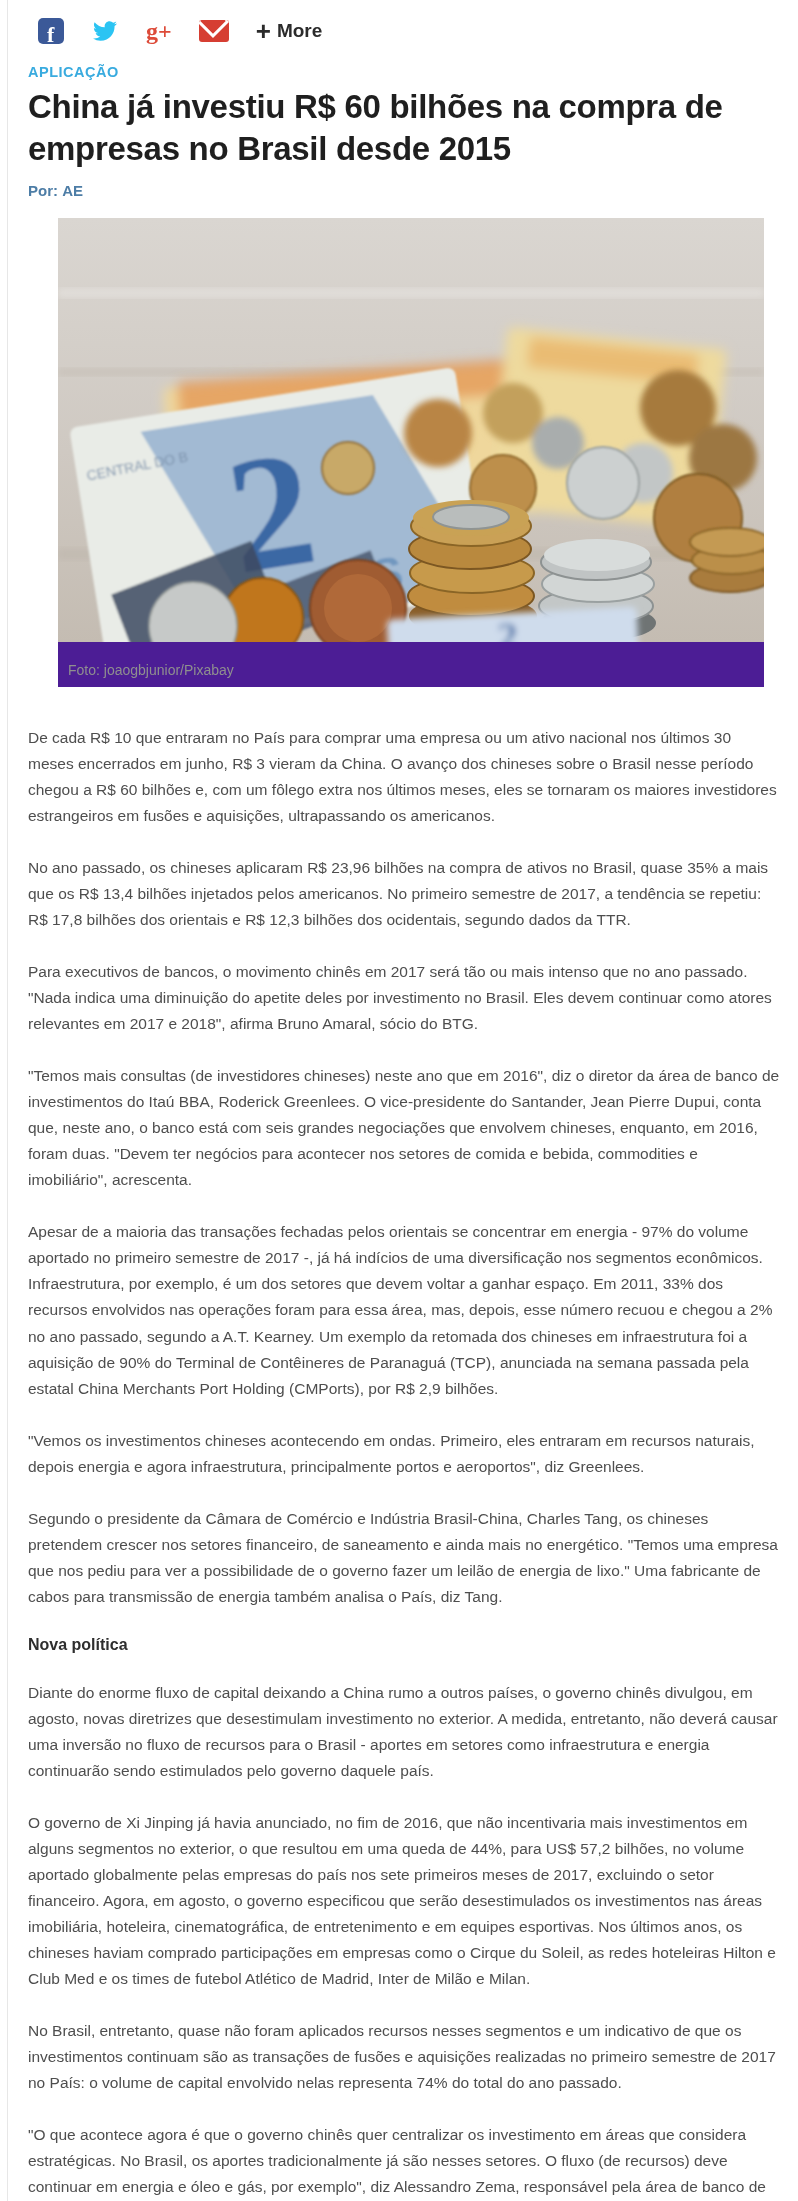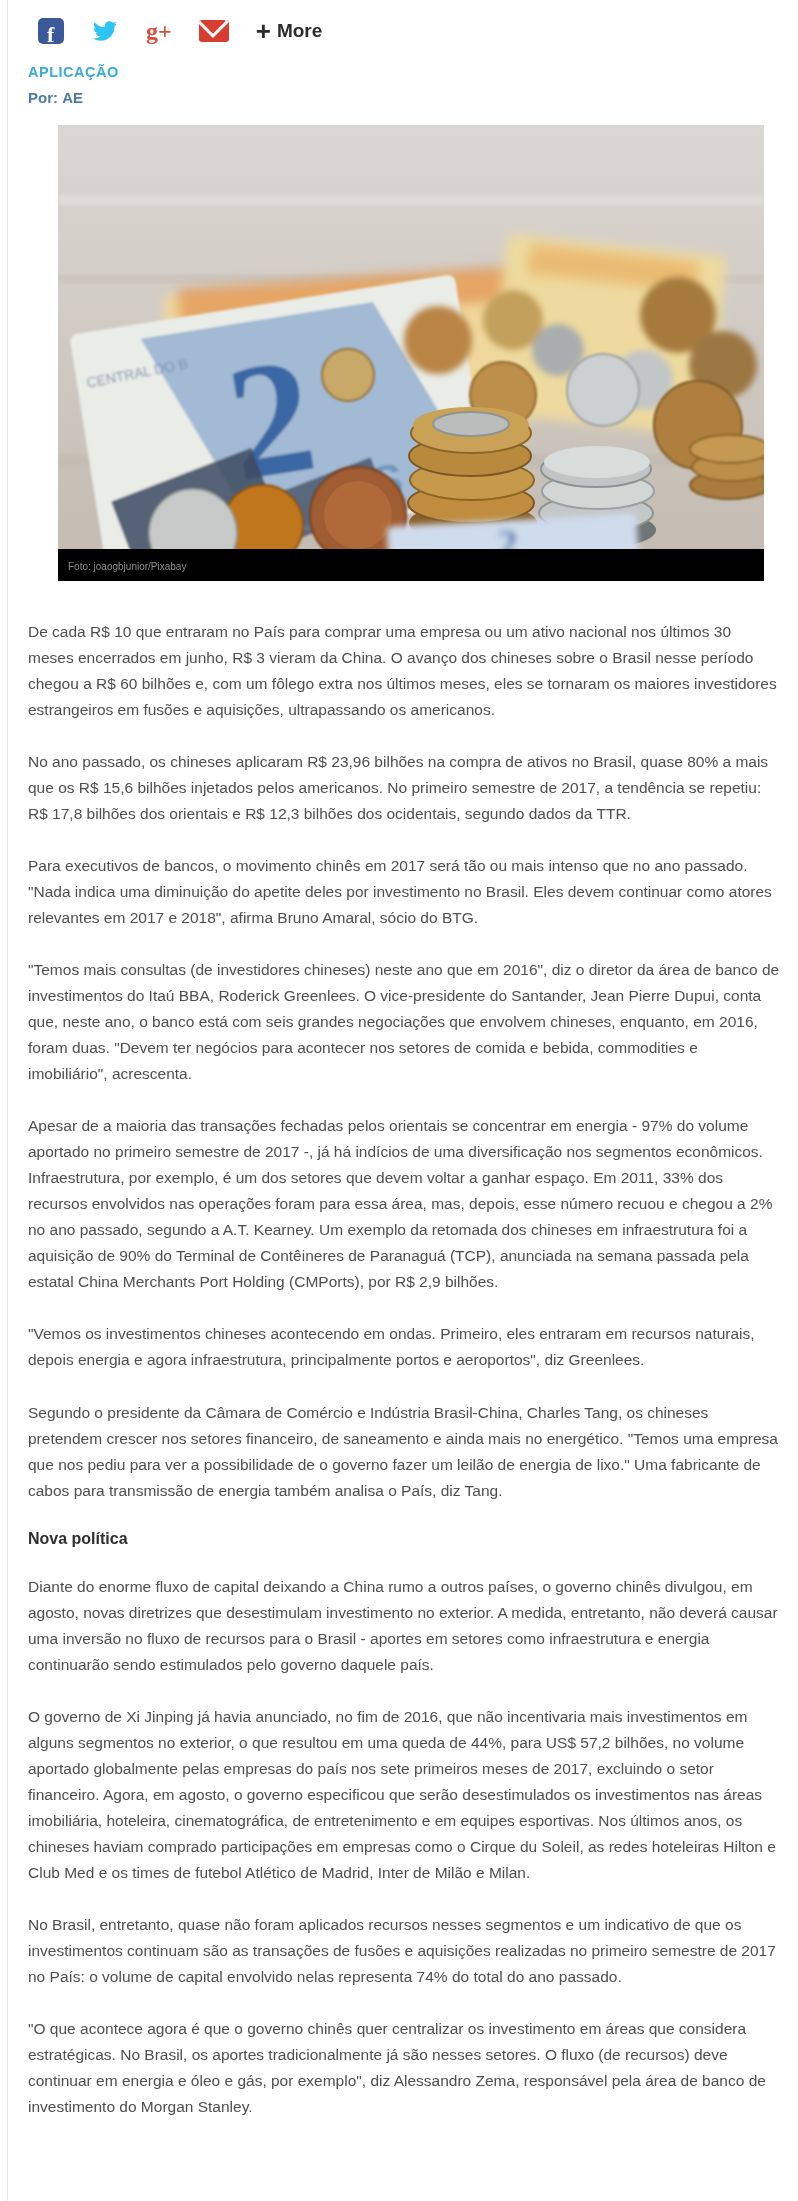--- a/index.html
+++ b/index.html
@@ -73,23 +73,23 @@
   .meta .blue { color: #4d7da6; font-weight: bold; }
   .meta .dark { color: #3a3a3a; }
 
   
   .photo-wrap { margin-left: 30px; width: 706px; }
   .photo {
     width: 706px; height: 424px; display: block;
     background: #d3cec8;
   }
   .photo-caption {
-    width: 706px; background: #000000;
-    color: #8f8f8f; font-size: 10px;
-    padding: 12px 10px 9px 10px;
+    width: 706px; background: #4c1d95;
+    color: #8f8f8f; font-size: 14px;
+    padding: 20px 10px 9px 10px;
   }
 
   
   .article-body { margin-top: 38px; max-width: 752px; }
   .article-body p.body-paragraph {
     font-size: 15.5px; line-height: 1.68; color: #4e4e4e;
     margin-bottom: 26px;
   }
   .article-body h3.body-heading {
     font-size: 16px; font-weight: bold; color: #2e2e2e;
@@ -118,20 +118,21 @@
     <span class="share-btn">
       <span class="mail-icon"></span>
     </span>
     <span class="more-btn">
       <span class="plus-glyph">+</span>
       <span class="more-label">More</span>
     </span>
   </div>
 
   <div class="category">APLICAÇÃO</div>
+  <h1 class="title">China já investiu R$ 60 bilhões na compra de empresas no Brasil desde 2015</h1>
 
   <div class="meta">
     <div>
       <span class="blue">Por:</span>
       <span class="blue">AE</span>
     </div>
   </div>
 
   <div class="photo-wrap">
     <svg class="photo" viewBox="0 0 706 424" preserveAspectRatio="none" aria-label="money photo">
@@ -222,21 +223,21 @@
         <ellipse cx="672" cy="360" rx="40" ry="14" fill="#a97c3c" stroke="#7c5722" stroke-width="2"></ellipse>
         <ellipse cx="674" cy="342" rx="40" ry="14" fill="#bb8f4a" stroke="#8a6526" stroke-width="2"></ellipse>
         <ellipse cx="672" cy="324" rx="40" ry="14" fill="#c49a52" stroke="#8a6526" stroke-width="2"></ellipse>
       </g>
     </svg>
     <div class="photo-caption">Foto: joaogbjunior/Pixabay</div>
   </div>
 
   <div class="article-body">
       <p class="body-paragraph">De cada R$ 10 que entraram no País para comprar uma empresa ou um ativo nacional nos últimos 30 meses encerrados em junho, R$ 3 vieram da China. O avanço dos chineses sobre o Brasil nesse período chegou a R$ 60 bilhões e, com um fôlego extra nos últimos meses, eles se tornaram os maiores investidores estrangeiros em fusões e aquisições, ultrapassando os americanos.</p>
-      <p class="body-paragraph">No ano passado, os chineses aplicaram R$ 23,96 bilhões na compra de ativos no Brasil, quase 80% a mais que os R$ 15,6 bilhões injetados pelos americanos. No primeiro semestre de 2017, a tendência se repetiu: R$ 17,8 bilhões dos orientais e R$ 12,3 bilhões dos ocidentais, segundo dados da TTR.</p>
+      <p class="body-paragraph">No ano passado, os chineses aplicaram R$ 23,96 bilhões na compra de ativos no Brasil, quase 35% a mais que os R$ 13,4 bilhões injetados pelos americanos. No primeiro semestre de 2017, a tendência se repetiu: R$ 17,8 bilhões dos orientais e R$ 12,3 bilhões dos ocidentais, segundo dados da TTR.</p>
       <p class="body-paragraph">Para executivos de bancos, o movimento chinês em 2017 será tão ou mais intenso que no ano passado. "Nada indica uma diminuição do apetite deles por investimento no Brasil. Eles devem continuar como atores relevantes em 2017 e 2018", afirma Bruno Amaral, sócio do BTG.</p>
       <p class="body-paragraph">"Temos mais consultas (de investidores chineses) neste ano que em 2016", diz o diretor da área de banco de investimentos do Itaú BBA, Roderick Greenlees. O vice-presidente do Santander, Jean Pierre Dupui, conta que, neste ano, o banco está com seis grandes negociações que envolvem chineses, enquanto, em 2016, foram duas. "Devem ter negócios para acontecer nos setores de comida e bebida, commodities e imobiliário", acrescenta.</p>
       <p class="body-paragraph">Apesar de a maioria das transações fechadas pelos orientais se concentrar em energia - 97% do volume aportado no primeiro semestre de 2017 -, já há indícios de uma diversificação nos segmentos econômicos. Infraestrutura, por exemplo, é um dos setores que devem voltar a ganhar espaço. Em 2011, 33% dos recursos envolvidos nas operações foram para essa área, mas, depois, esse número recuou e chegou a 2% no ano passado, segundo a A.T. Kearney. Um exemplo da retomada dos chineses em infraestrutura foi a aquisição de 90% do Terminal de Contêineres de Paranaguá (TCP), anunciada na semana passada pela estatal China Merchants Port Holding (CMPorts), por R$ 2,9 bilhões.</p>
       <p class="body-paragraph">"Vemos os investimentos chineses acontecendo em ondas. Primeiro, eles entraram em recursos naturais, depois energia e agora infraestrutura, principalmente portos e aeroportos", diz Greenlees.</p>
       <p class="body-paragraph">Segundo o presidente da Câmara de Comércio e Indústria Brasil-China, Charles Tang, os chineses pretendem crescer nos setores financeiro, de saneamento e ainda mais no energético. "Temos uma empresa que nos pediu para ver a possibilidade de o governo fazer um leilão de energia de lixo." Uma fabricante de cabos para transmissão de energia também analisa o País, diz Tang.</p>
       <h3 class="body-heading">Nova política</h3>
       <p class="body-paragraph">Diante do enorme fluxo de capital deixando a China rumo a outros países, o governo chinês divulgou, em agosto, novas diretrizes que desestimulam investimento no exterior. A medida, entretanto, não deverá causar uma inversão no fluxo de recursos para o Brasil - aportes em setores como infraestrutura e energia continuarão sendo estimulados pelo governo daquele país.</p>
       <p class="body-paragraph">O governo de Xi Jinping já havia anunciado, no fim de 2016, que não incentivaria mais investimentos em alguns segmentos no exterior, o que resultou em uma queda de 44%, para US$ 57,2 bilhões, no volume aportado globalmente pelas empresas do país nos sete primeiros meses de 2017, excluindo o setor financeiro. Agora, em agosto, o governo especificou que serão desestimulados os investimentos nas áreas imobiliária, hoteleira, cinematográfica, de entretenimento e em equipes esportivas. Nos últimos anos, os chineses haviam comprado participações em empresas como o Cirque du Soleil, as redes hoteleiras Hilton e Club Med e os times de futebol Atlético de Madrid, Inter de Milão e Milan.</p>
       <p class="body-paragraph">No Brasil, entretanto, quase não foram aplicados recursos nesses segmentos e um indicativo de que os investimentos continuam são as transações de fusões e aquisições realizadas no primeiro semestre de 2017 no País: o volume de capital envolvido nelas representa 74% do total do ano passado.</p>
       <p class="body-paragraph">"O que acontece agora é que o governo chinês quer centralizar os investimento em áreas que considera estratégicas. No Brasil, os aportes tradicionalmente já são nesses setores. O fluxo (de recursos) deve continuar em energia e óleo e gás, por exemplo", diz Alessandro Zema, responsável pela área de banco de investimento do Morgan Stanley.</p>

